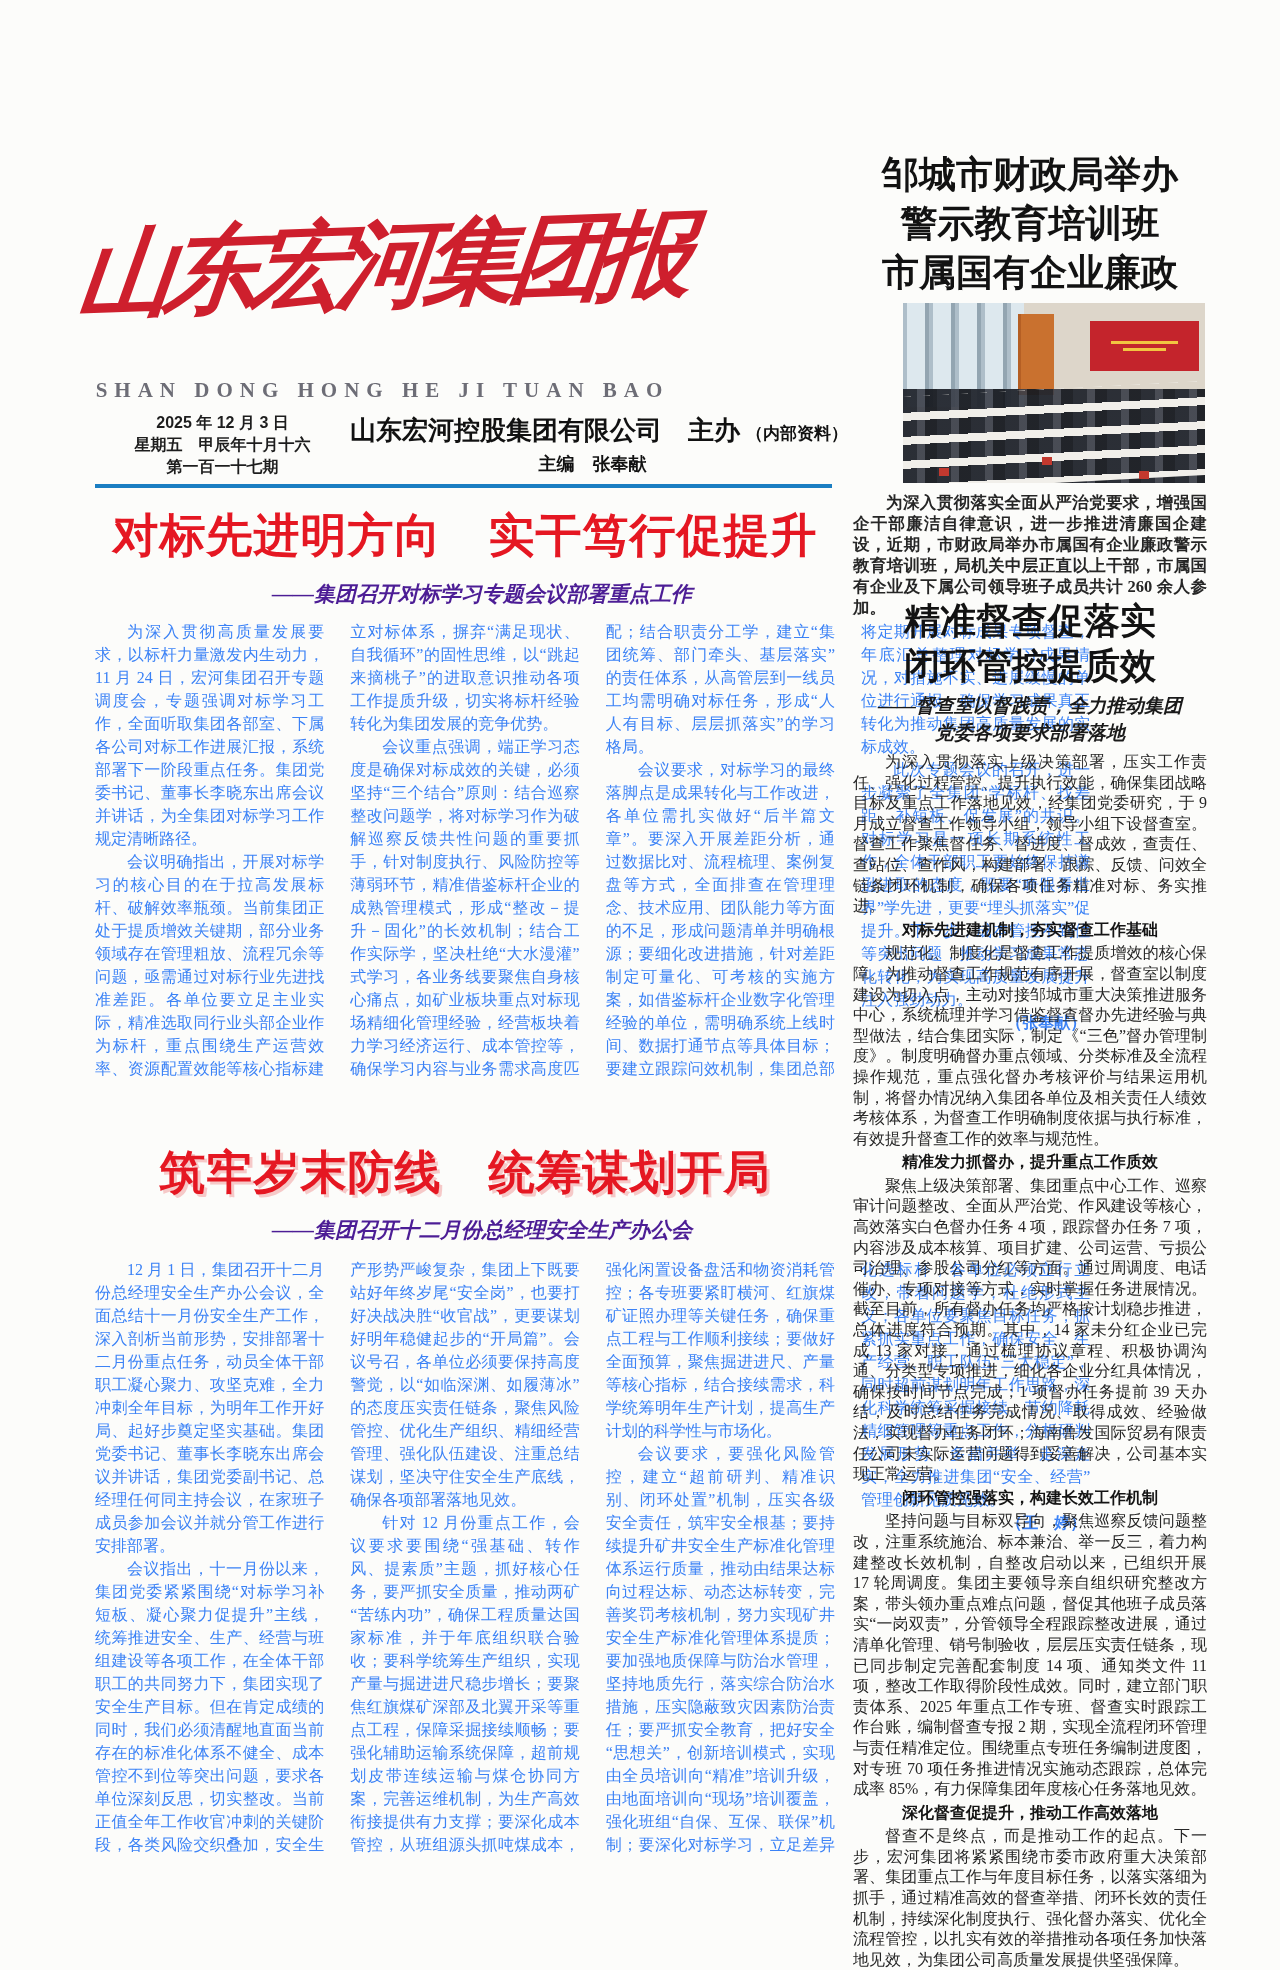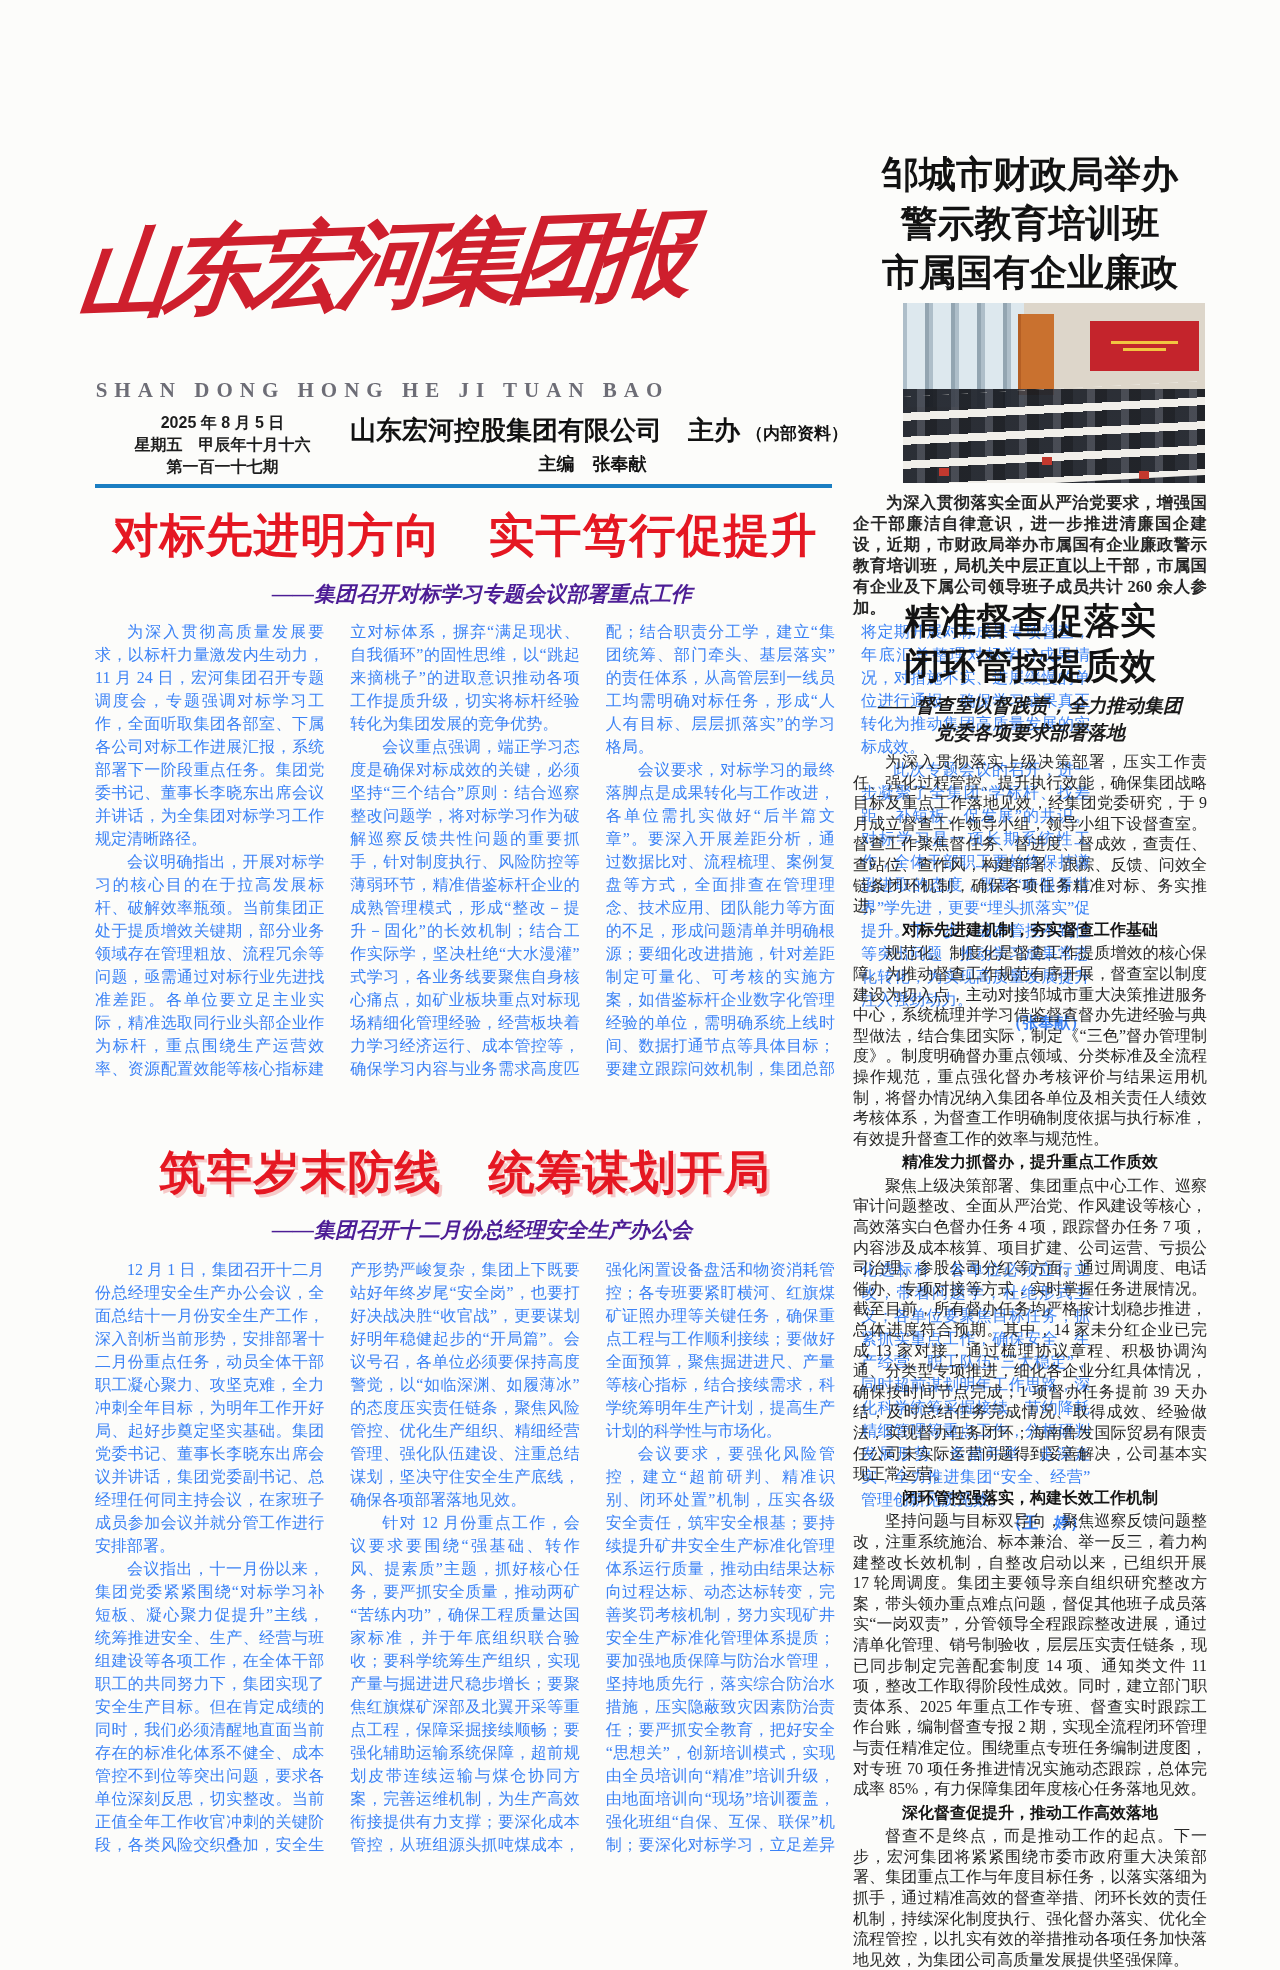--- a/index.html
+++ b/index.html
@@ -72,21 +72,21 @@
 <body>
 
 <div class="page">
 
   <div class="masthead">
     <span>山东宏河集团报</span>
   </div>
   <div class="pinyin">SHAN DONG HONG HE JI TUAN BAO</div>
 
   <div class="date-block">
-    <div>2025 年 8 月 5 日</div>
+    <div>2025 年 12 月 3 日</div>
     <div>星期五　甲辰年十月十六</div>
     <div>第一百一十七期</div>
   </div>
   <div class="org-block">
     <div class="org-line1">
       <span>山东宏河控股集团有限公司　主办</span><span class="internal">（内部资料）</span>
     </div>
     <div class="org-line2">主编　张奉献</div>
   </div>
   <div class="blue-rule"></div>

